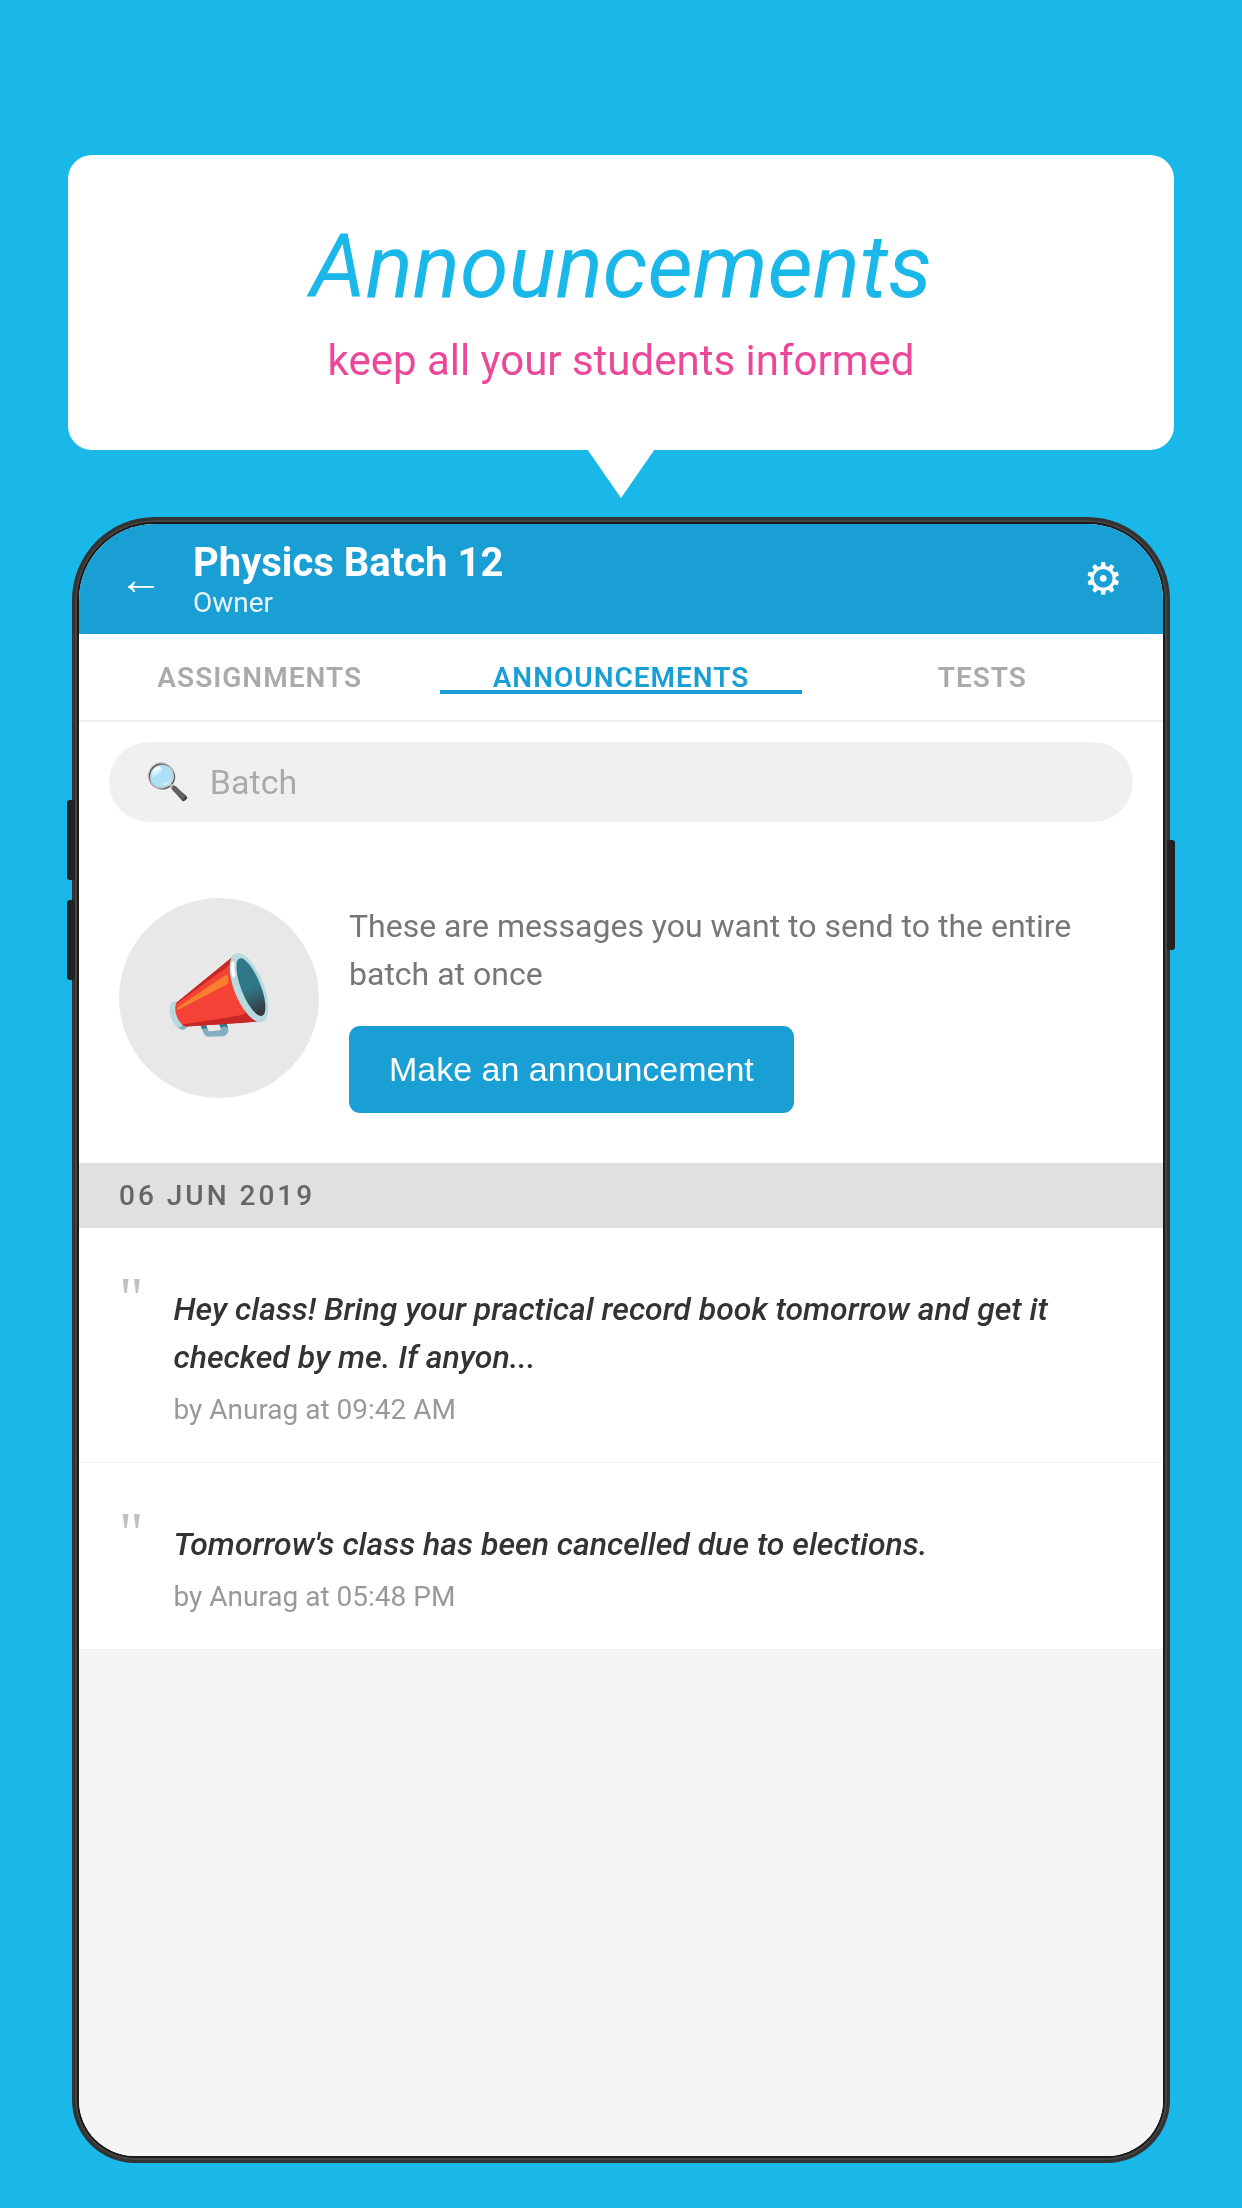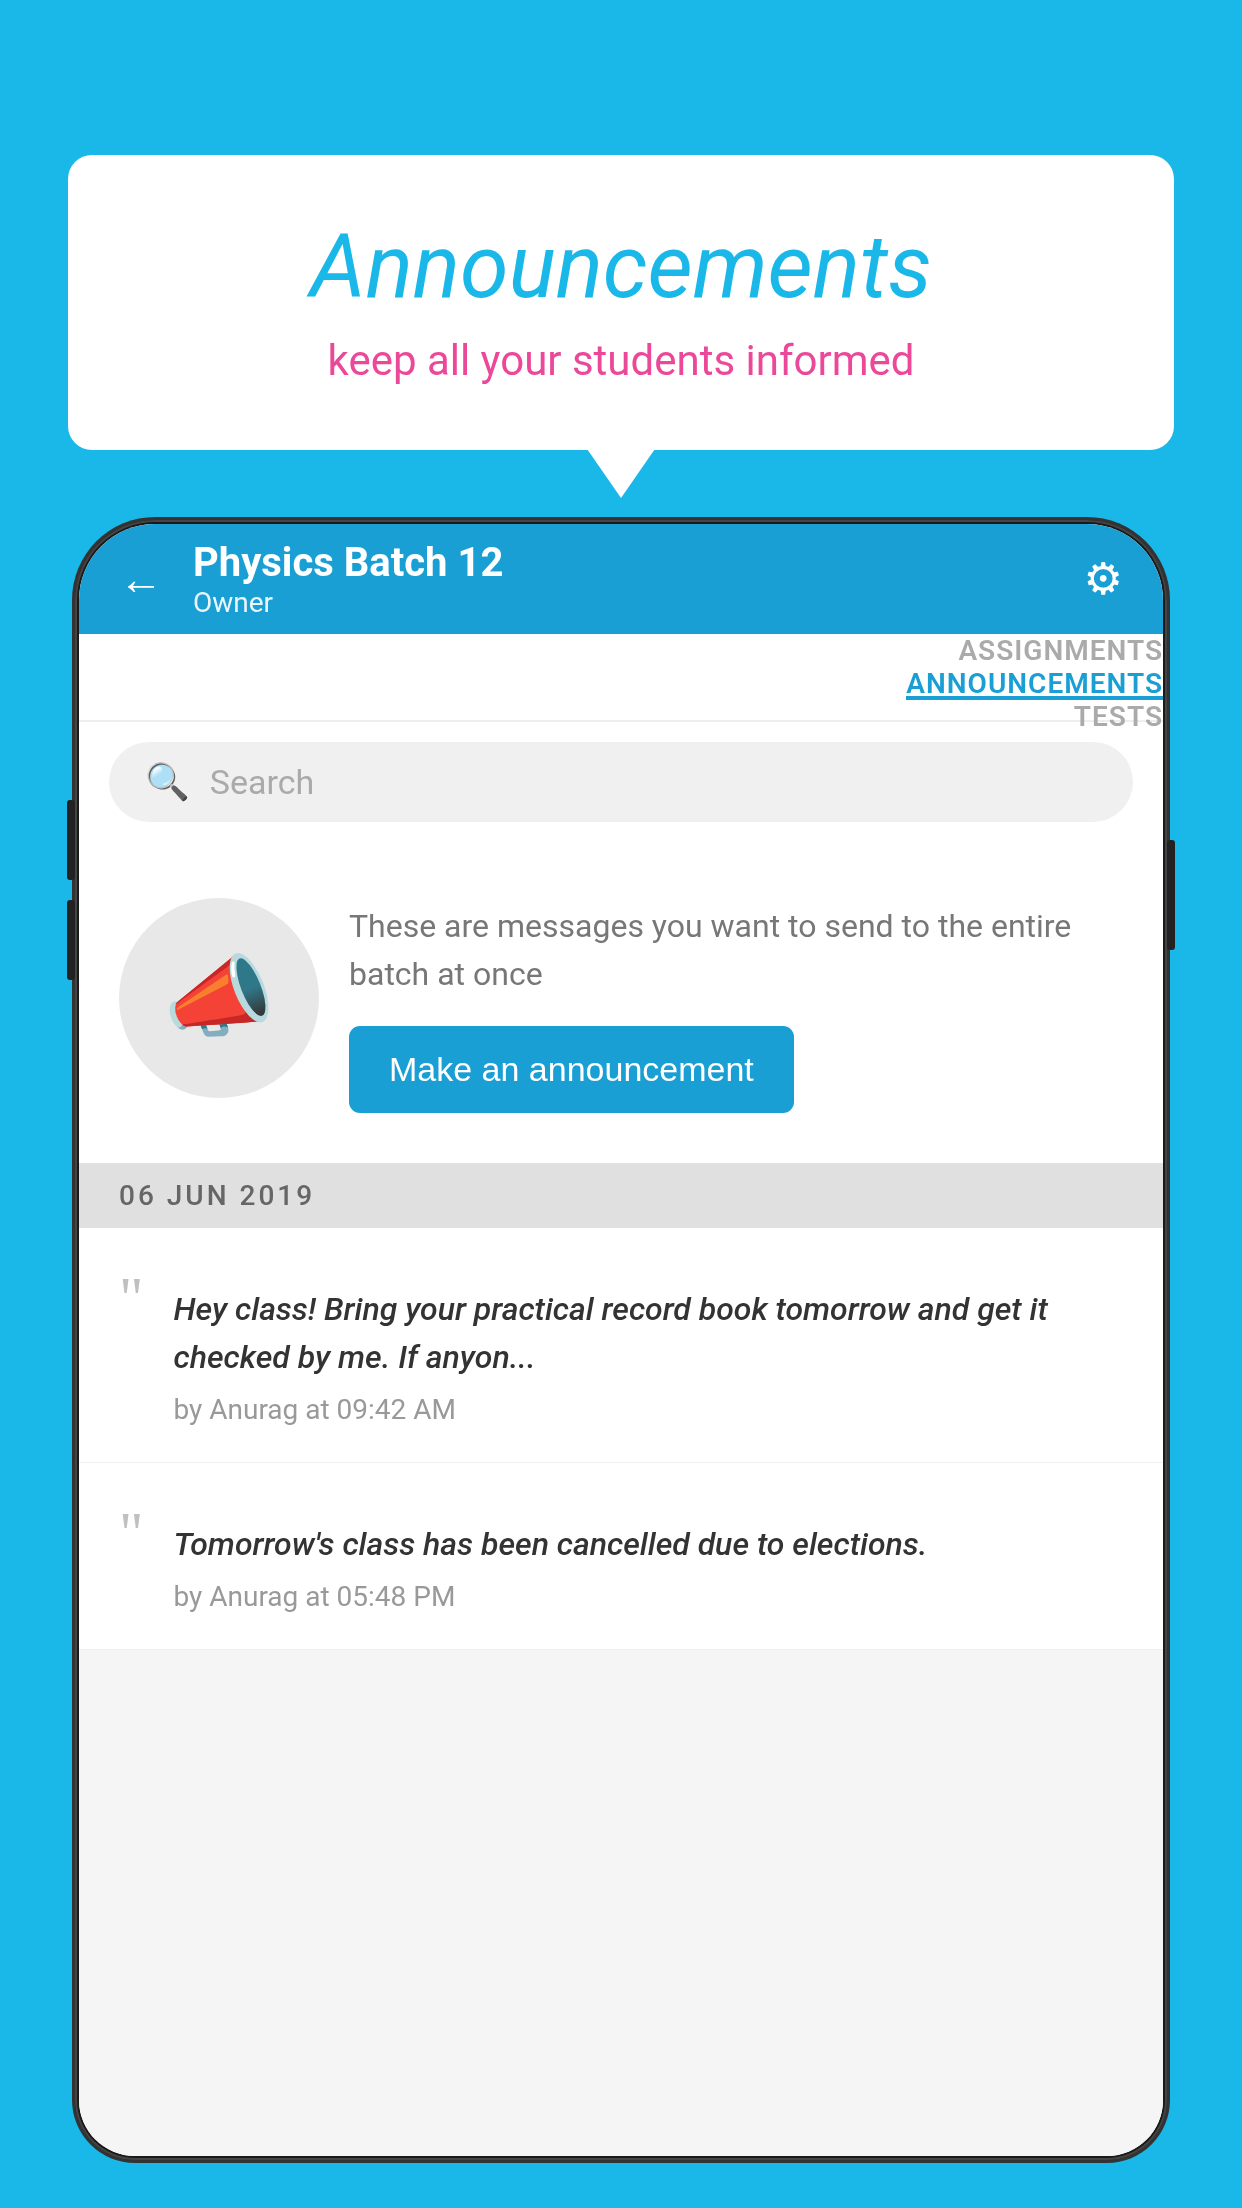--- a/index.html
+++ b/index.html
@@ -167,22 +167,21 @@
       font-size: 44px;
       color: white;
     }
 
     
     .tabs-container {
       background: white;
       display: flex;
       border-bottom: 2px solid #eee;
       height: 88px;
-      align-items: flex-end;
-      flex-direction: column;
+      align-items: center;
     }
 
     .tab {
       flex: 1;
       display: flex;
       align-items: center;
       justify-content: center;
       font-size: 28px;
       font-weight: 600;
       color: #aaa;
@@ -410,21 +409,21 @@
           <div class="tab">
             <span>TESTS</span>
           </div>
         </div>
 
         <div class="content-area">
 
           <div class="search-bar-container">
             <div class="search-bar">
               <span class="search-icon-wrap">🔍</span>
-              <span class="search-placeholder">Search</span>
+              <span class="search-placeholder">Batch</span>
             </div>
           </div>
 
           <div class="promo-card">
             <div class="promo-icon-circle">
               <span class="megaphone-icon">📣</span>
             </div>
             <div class="promo-content">
               <div class="promo-text">These are messages you want to send to the entire batch at once</div>
               <button class="make-announcement-btn">Make an announcement</button>

